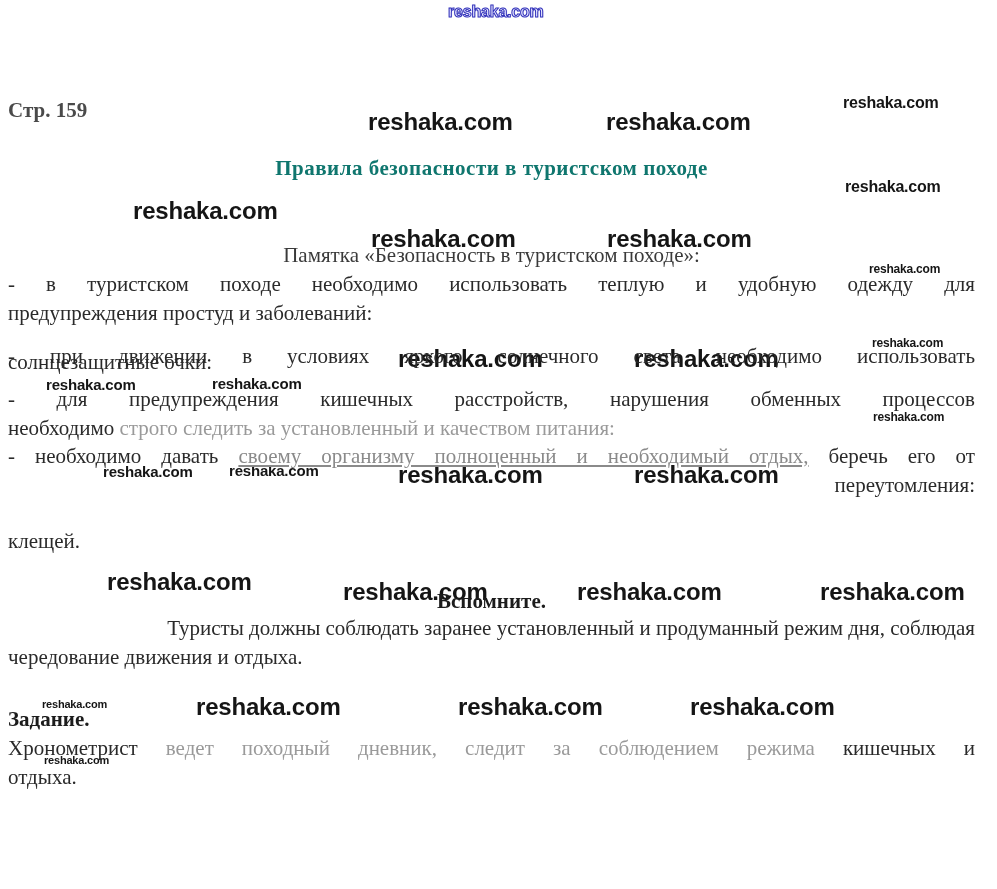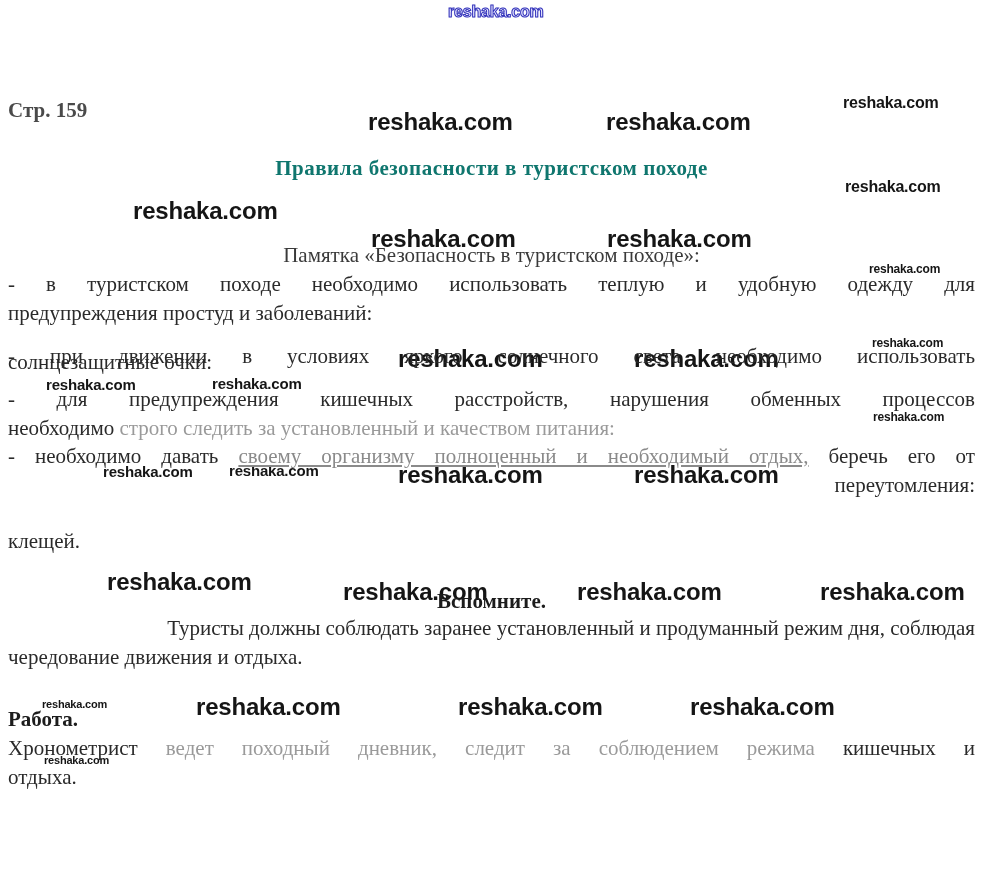--- a/index.html
+++ b/index.html
@@ -89,17 +89,17 @@
   <div class="line just" style="top:386px;">- для предупреждения кишечных расстройств, нарушения обменных процессов</div>
   <div class="line wrap" style="top:415px;"><span>необходимо </span><span class="faded">строго следить за установленный и качеством питания:</span></div>
   <div class="line just" style="top:443px;"><span>- необходимо давать </span><span class="faded2">своему организму полноценный и необходимый отдых,</span><span> беречь его от</span></div>
   <div class="line" style="top:472px;text-align:right;">переутомления:</div>
   <div class="line" style="top:528px;">клещей.</div>
 
   <div class="line h" style="top:588px;text-align:center;">Вспомните.</div>
   <div class="line wrap" style="top:615px;text-align:right;">Туристы должны соблюдать заранее установленный и продуманный режим дня, соблюдая</div>
   <div class="line" style="top:620px;margin-top:24px;">чередование движения и отдыха.</div>
 
-  <div class="line h" style="top:706px;">Работа.</div>
+  <div class="line h" style="top:706px;">Задание.</div>
   <div class="line just" style="top:735px;"><span>Хронометрист </span><span class="faded">ведет походный дневник, следит за соблюдением режима</span><span> кишечных и</span></div>
   <div class="line" style="top:764px;">отдыха.</div>
 
 </div>
 
 </body></html>

